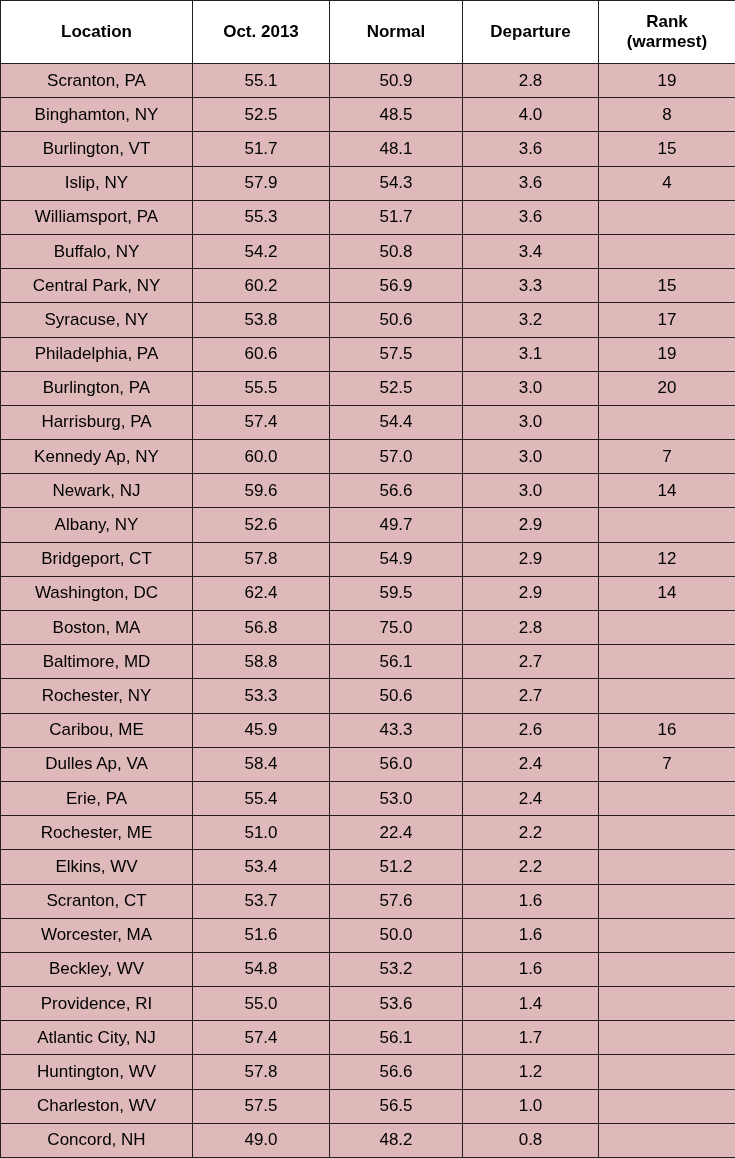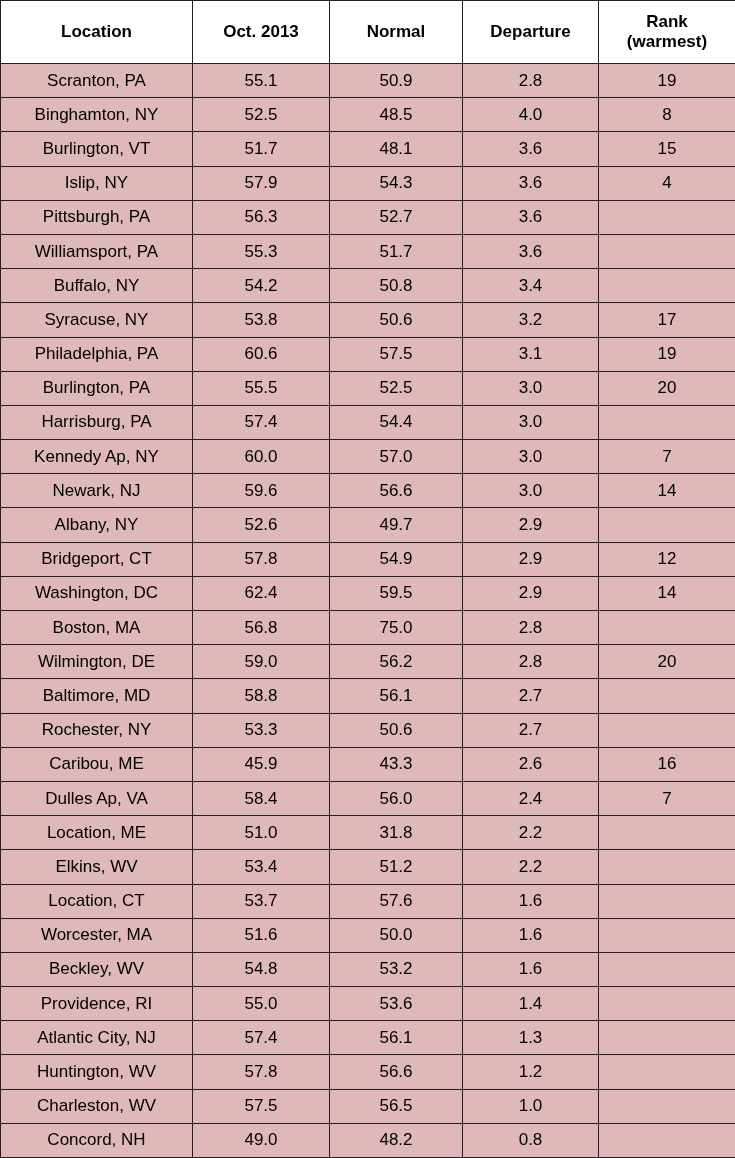--- a/index.html
+++ b/index.html
@@ -93,39 +93,39 @@
         <td>15</td>
       </tr>
       <tr>
         <td>Islip, NY</td>
         <td>57.9</td>
         <td>54.3</td>
         <td>3.6</td>
         <td>4</td>
       </tr>
       <tr>
-        <td>Pittsburgh, PA</td>
-        <td>56.3</td>
-        <td>52.7</td>
-        <td>3.6</td>
-        <td></td>
-      </tr>
-      <tr>
         <td>Williamsport, PA</td>
         <td>55.3</td>
         <td>51.7</td>
         <td>3.6</td>
         <td></td>
       </tr>
       <tr>
         <td>Buffalo, NY</td>
         <td>54.2</td>
         <td>50.8</td>
         <td>3.4</td>
         <td></td>
+      </tr>
+      <tr>
+        <td>Central Park, NY</td>
+        <td>60.2</td>
+        <td>56.9</td>
+        <td>3.3</td>
+        <td>15</td>
       </tr>
       <tr>
         <td>Syracuse, NY</td>
         <td>53.8</td>
         <td>50.6</td>
         <td>3.2</td>
         <td>17</td>
       </tr>
       <tr>
         <td>Philadelphia, PA</td>
@@ -184,27 +184,20 @@
         <td>14</td>
       </tr>
       <tr>
         <td>Boston, MA</td>
         <td>56.8</td>
         <td>75.0</td>
         <td>2.8</td>
         <td></td>
       </tr>
       <tr>
-        <td>Wilmington, DE</td>
-        <td>59.0</td>
-        <td>56.2</td>
-        <td>2.8</td>
-        <td>20</td>
-      </tr>
-      <tr>
         <td>Baltimore, MD</td>
         <td>58.8</td>
         <td>56.1</td>
         <td>2.7</td>
         <td></td>
       </tr>
       <tr>
         <td>Rochester, NY</td>
         <td>53.3</td>
         <td>50.6</td>
@@ -219,35 +212,42 @@
         <td>16</td>
       </tr>
       <tr>
         <td>Dulles Ap, VA</td>
         <td>58.4</td>
         <td>56.0</td>
         <td>2.4</td>
         <td>7</td>
       </tr>
       <tr>
-        <td>Location, ME</td>
+        <td>Erie, PA</td>
+        <td>55.4</td>
+        <td>53.0</td>
+        <td>2.4</td>
+        <td></td>
+      </tr>
+      <tr>
+        <td>Rochester, ME</td>
         <td>51.0</td>
-        <td>31.8</td>
+        <td>22.4</td>
         <td>2.2</td>
         <td></td>
       </tr>
       <tr>
         <td>Elkins, WV</td>
         <td>53.4</td>
         <td>51.2</td>
         <td>2.2</td>
         <td></td>
       </tr>
       <tr>
-        <td>Location, CT</td>
+        <td>Scranton, CT</td>
         <td>53.7</td>
         <td>57.6</td>
         <td>1.6</td>
         <td></td>
       </tr>
       <tr>
         <td>Worcester, MA</td>
         <td>51.6</td>
         <td>50.0</td>
         <td>1.6</td>
@@ -264,21 +264,21 @@
         <td>Providence, RI</td>
         <td>55.0</td>
         <td>53.6</td>
         <td>1.4</td>
         <td></td>
       </tr>
       <tr>
         <td>Atlantic City, NJ</td>
         <td>57.4</td>
         <td>56.1</td>
-        <td>1.3</td>
+        <td>1.7</td>
         <td></td>
       </tr>
       <tr>
         <td>Huntington, WV</td>
         <td>57.8</td>
         <td>56.6</td>
         <td>1.2</td>
         <td></td>
       </tr>
       <tr>

